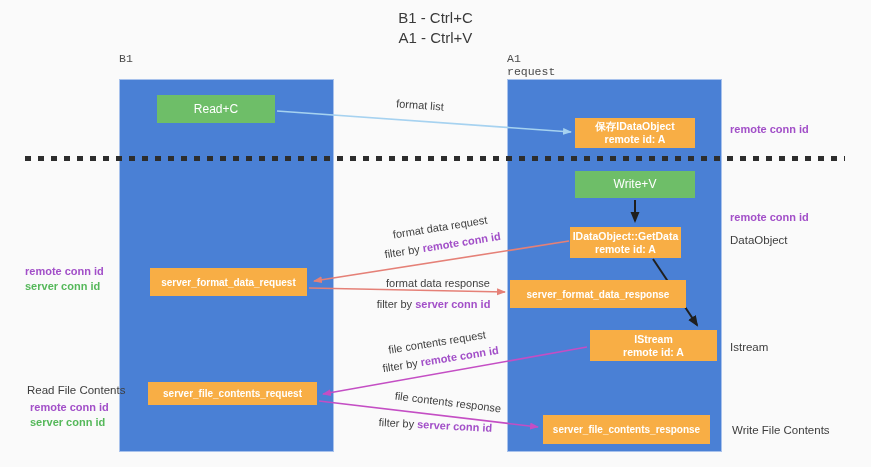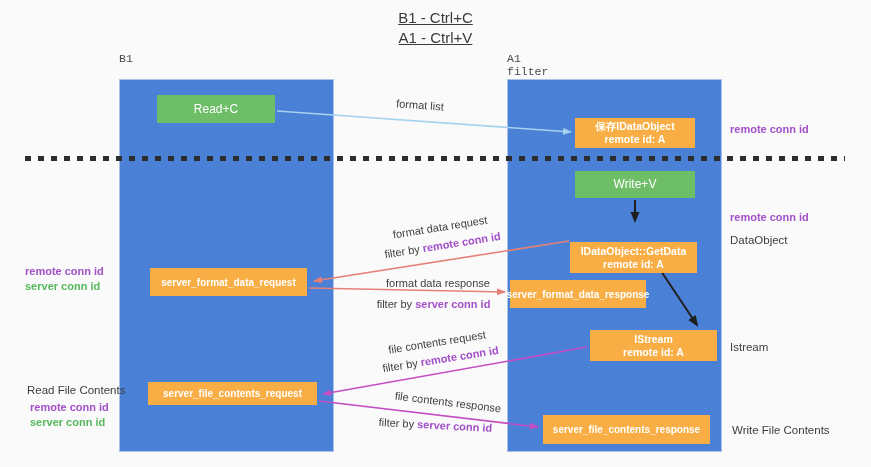--- a/index.html
+++ b/index.html
@@ -4,21 +4,21 @@
 <style>
   html,body{margin:0;padding:0;}
   body{
     width:871px;height:467px;position:relative;overflow:hidden;
     background:#fafafa;
     font-family:"Liberation Sans", sans-serif;
     color:#3c3c3c;
   }
   .abs{position:absolute;}
   
-  .title-line{left:0;width:871px;text-align:center;font-size:15px;color:#3a3a3a;text-decoration:underline;}
+  .title-line{left:0;width:871px;text-align:center;font-size:15px;color:#3a3a3a;}
   
   .col-head{width:215px;text-align:left;font-size:11.5px;line-height:13px;color:#4a4a4a;font-family:Liberation Mono, monospace;}
   
   .column{width:215px;height:373px;background:#4a80d5;border:1px solid #a8c2ec;box-sizing:border-box;}
   
   .divider{
     left:25px;top:156px;width:820px;height:5px;
     background:repeating-linear-gradient(90deg,#2d2d2d 0 6px,transparent 6px 13px);
   }
   
@@ -46,21 +46,21 @@
 <body>
 
 <div class="abs title-line" style="top:9px">B1 - Ctrl+C</div>
 <div class="abs title-line" style="top:29px">A1 - Ctrl+V</div>
 
 <div class="abs col-head" style="left:119px;top:52px">
   <div>B1</div>
 </div>
 <div class="abs col-head" style="left:507px;top:52px">
   <div>A1</div>
-  <div>filter</div>
+  <div>request</div>
 </div>
 
 <div class="abs column" style="left:119px;top:79px"></div>
 <div class="abs column" style="left:507px;top:79px"></div>
 
 <div class="abs divider"></div>
 
 <svg width="871" height="467">
   <defs>
     <marker id="ah-blue" markerWidth="10" markerHeight="8" refX="8" refY="3.5" orient="auto" markerUnits="userSpaceOnUse">
@@ -91,30 +91,30 @@
 
 <div class="abs nodebox orange" style="left:575px;top:118px;width:120px;height:30px;font-size:10.5px">
   <span>保存IDataObject</span>
   <span>remote id: A</span>
 </div>
 
 <div class="abs nodebox green" style="left:575px;top:171px;width:120px;height:27px;font-size:12px">
   <span>Write+V</span>
 </div>
 
-<div class="abs nodebox orange" style="left:570px;top:242px;width:127px;height:31px;font-size:10.5px">
+<div class="abs nodebox orange" style="left:570px;top:227px;width:111px;height:31px;font-size:10.5px">
   <span>IDataObject::GetData</span>
   <span>remote id: A</span>
 </div>
 
 <div class="abs nodebox orange" style="left:150px;top:268px;width:157px;height:28px">
   <span>server_format_data_request</span>
 </div>
 
-<div class="abs nodebox orange" style="left:510px;top:280px;width:136px;height:28px">
+<div class="abs nodebox orange" style="left:510px;top:280px;width:176px;height:28px">
   <span>server_format_data_response</span>
 </div>
 
 <div class="abs nodebox orange" style="left:590px;top:330px;width:127px;height:31px;font-size:10.5px">
   <span>IStream</span>
   <span>remote id: A</span>
 </div>
 
 <div class="abs nodebox orange" style="left:148px;top:382px;width:169px;height:23px">
   <span>server_file_contents_request</span>

